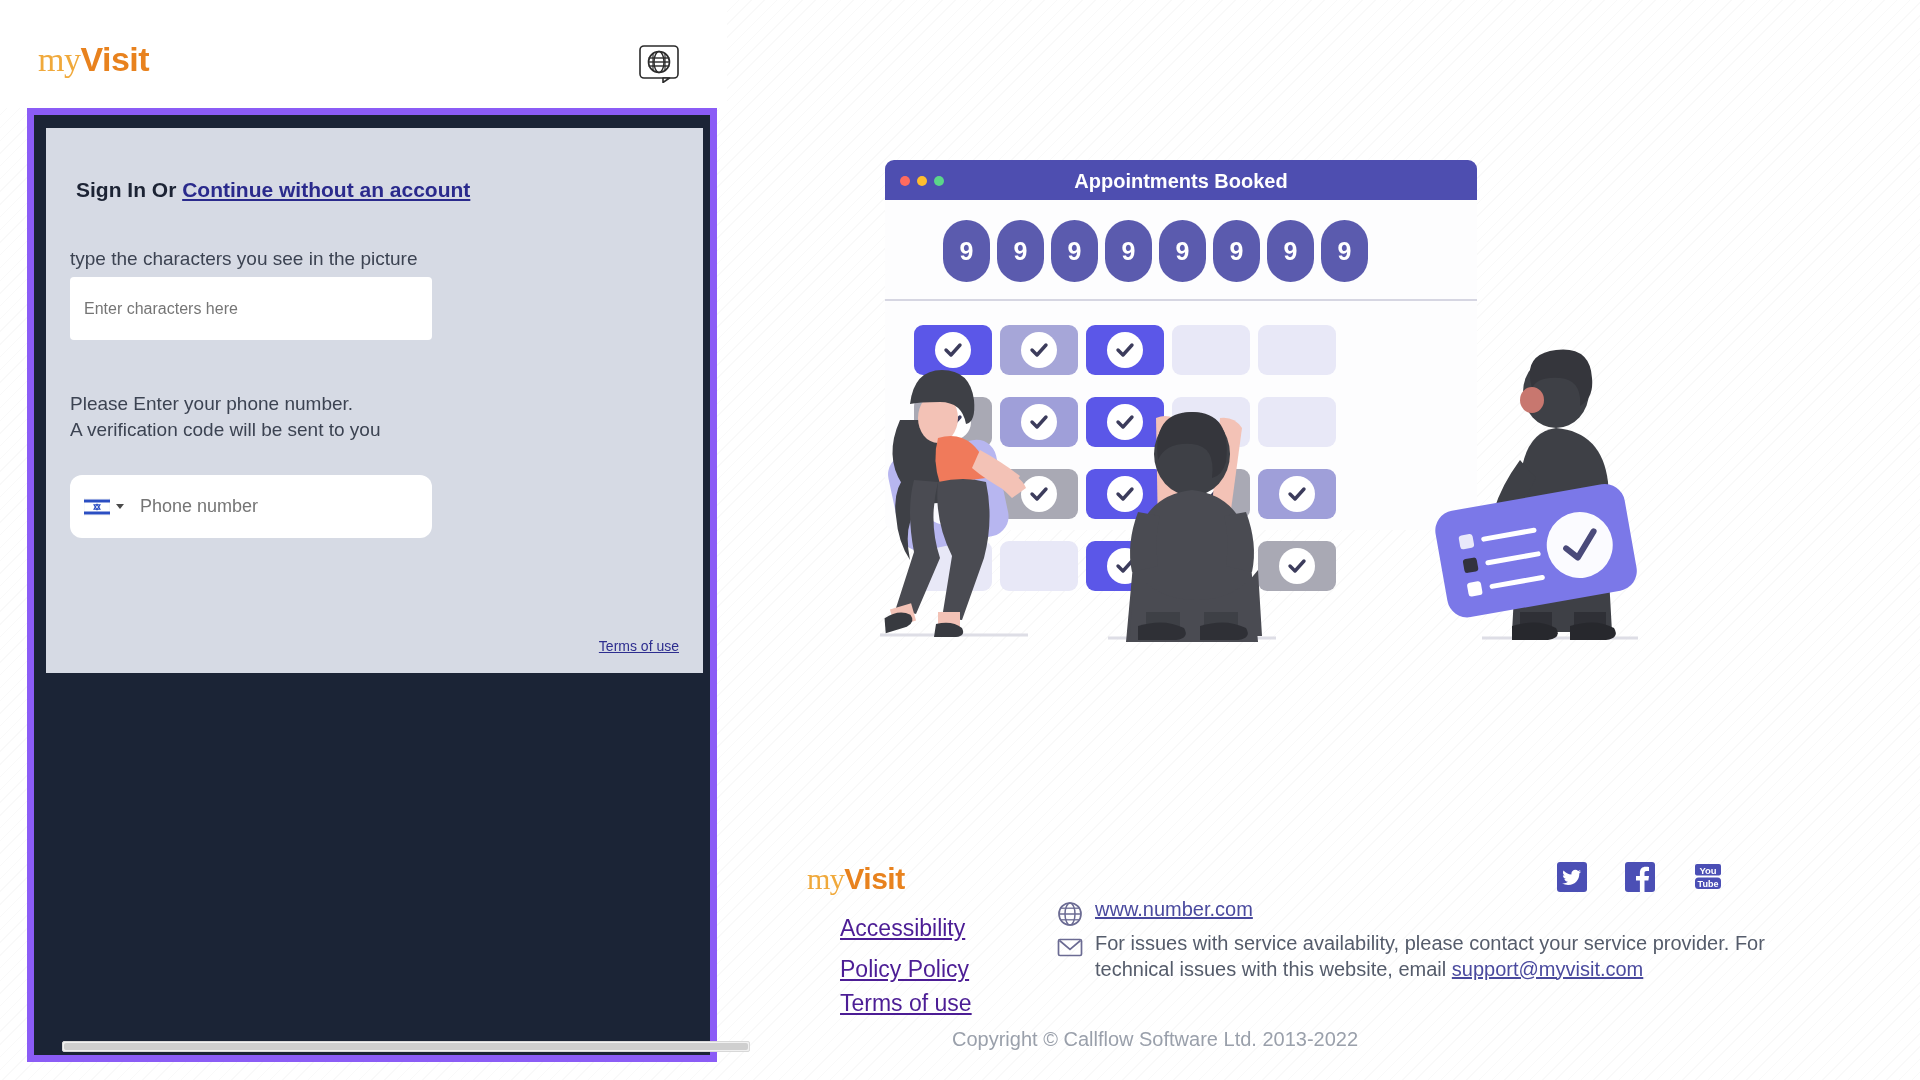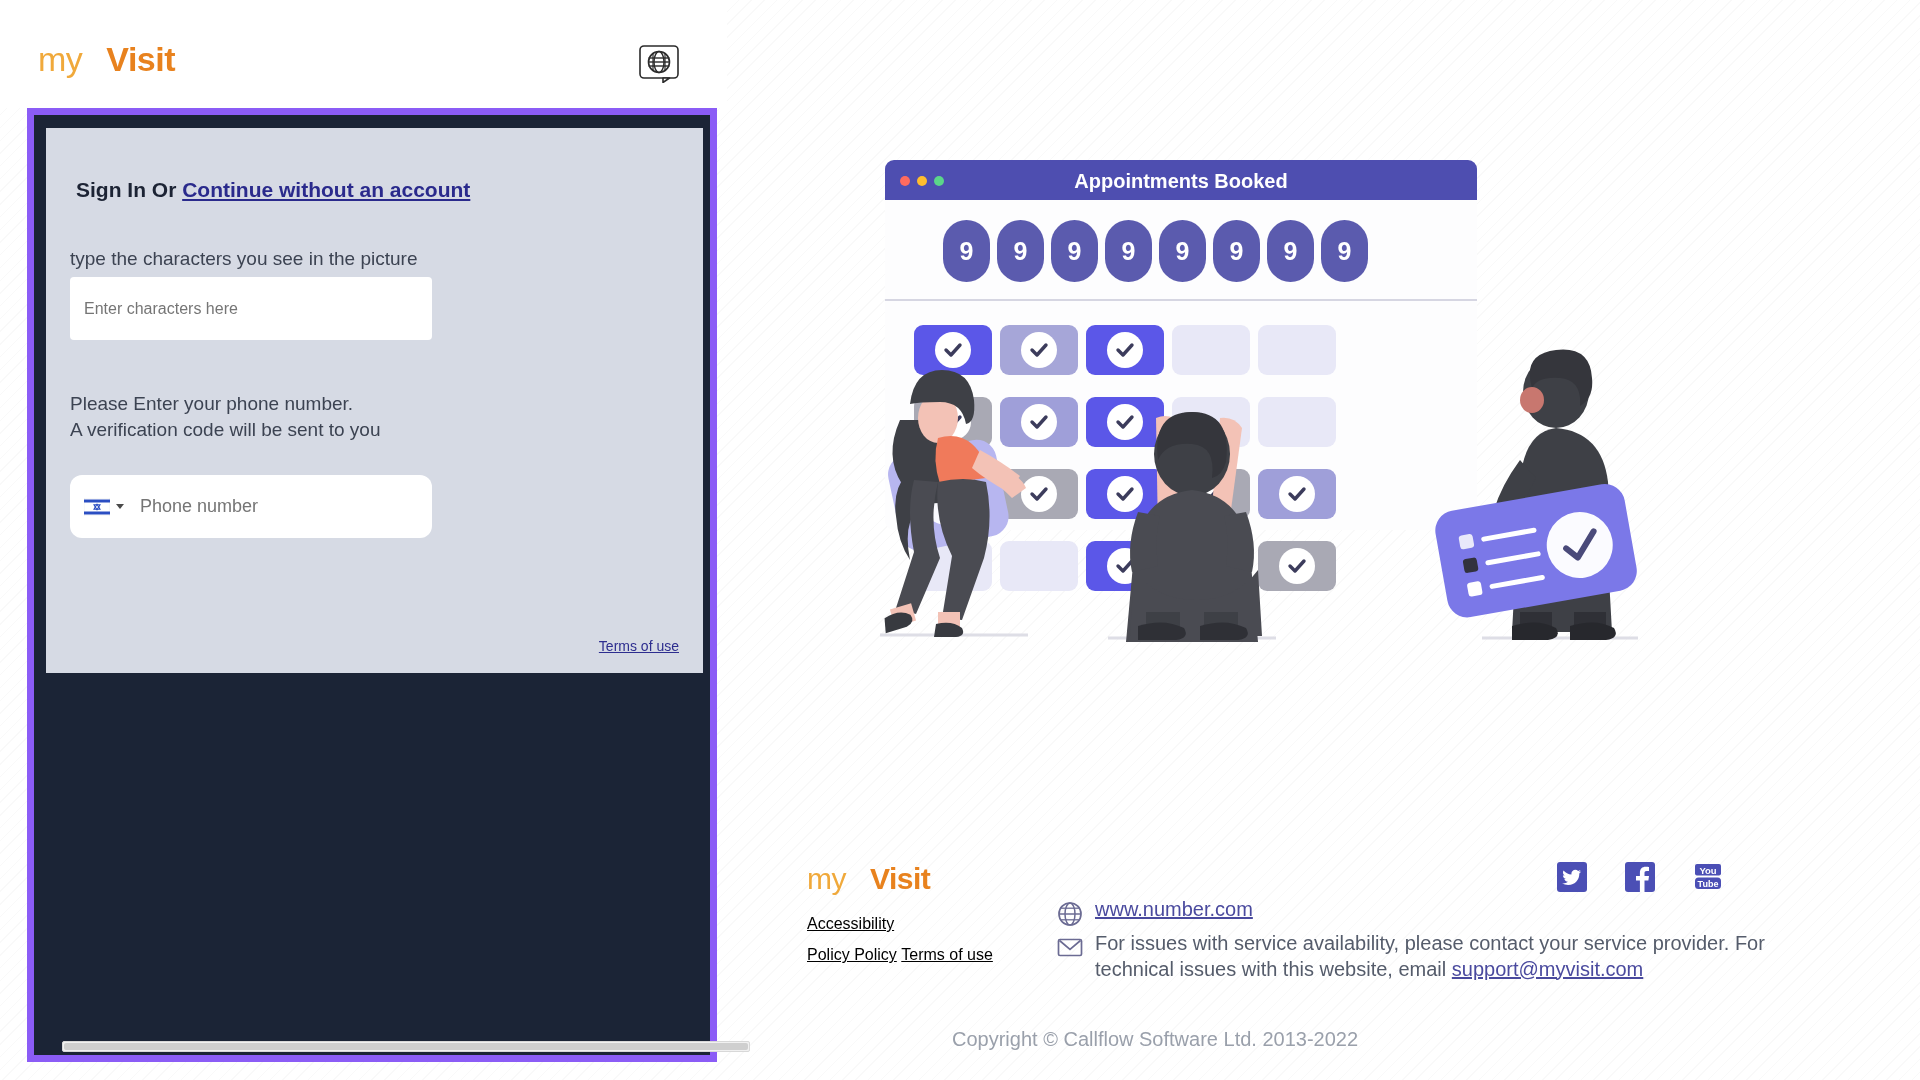--- a/index.html
+++ b/index.html
@@ -39,22 +39,22 @@
     background: #ffffff;
   }
 
   #brand-logo {
     position: absolute;
     left: 38px; top: 40px;
     font-size: 34px;
     letter-spacing: -0.5px;
     white-space: nowrap;
   }
-  .brand-my { color: #F0A93B; font-weight: 400; }
-  .brand-visit { color: #E8821E; font-weight: 700; margin-left: 24px; }
+  .brand-my { color: #F0A93B; font-weight: 400; font-family: Liberation Serif, serif; }
+  .brand-visit { color: #E8821E; font-weight: 700; }
 
   #language-button {
     position: absolute;
     left: 639px; top: 45px;
     width: 44px; height: 38px;
     cursor: pointer;
   }
   #language-button svg { display: block; }
 
   
@@ -213,24 +213,25 @@
 
   #footer-logo {
     position: absolute;
     left: 80px; top: 22px;
     font-size: 30px;
     letter-spacing: -0.5px;
     white-space: nowrap;
   }
 
   .footer-link {
-    color: #000000;
+    color: #4c1d95;
     text-decoration: underline;
     cursor: pointer;
-    font-size: 16px;
+    font-size: 23px;
+    margin-left: 33px;
   }
 
   #footer-links-col {
     position: absolute;
     left: 80px; top: 72px;
     width: 215px;
     line-height: 1.45;
   }
   #footer-links-col .link-row { margin-bottom: 8px; }
 

